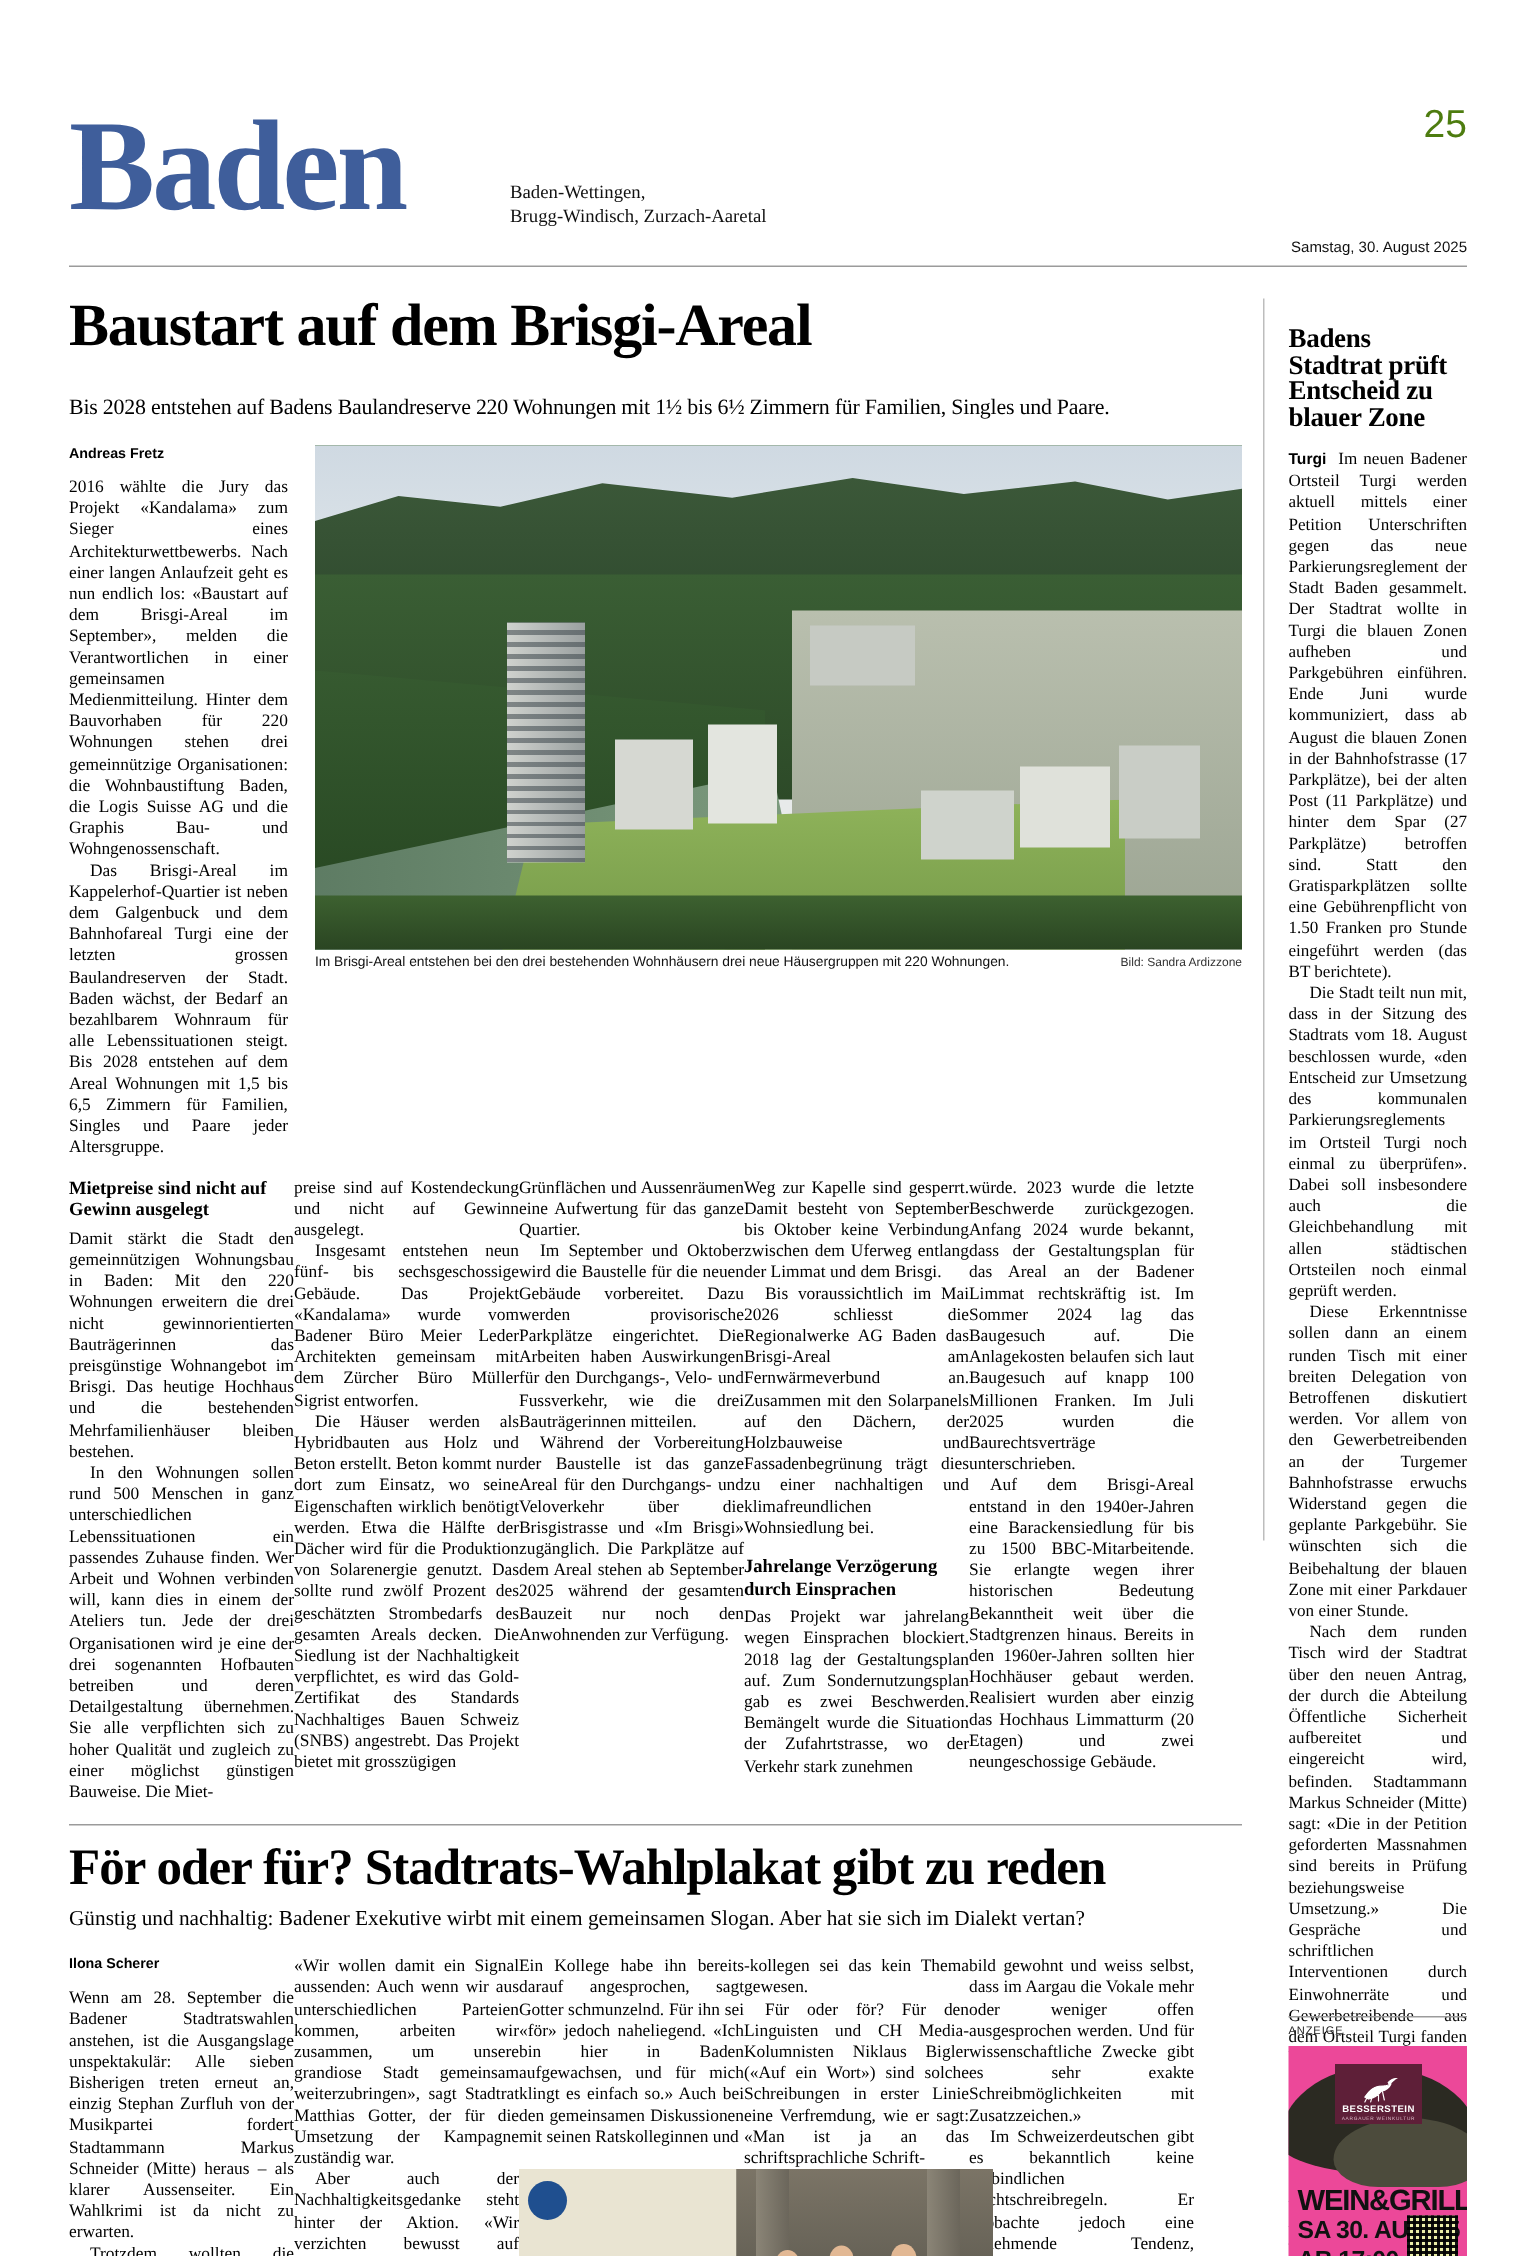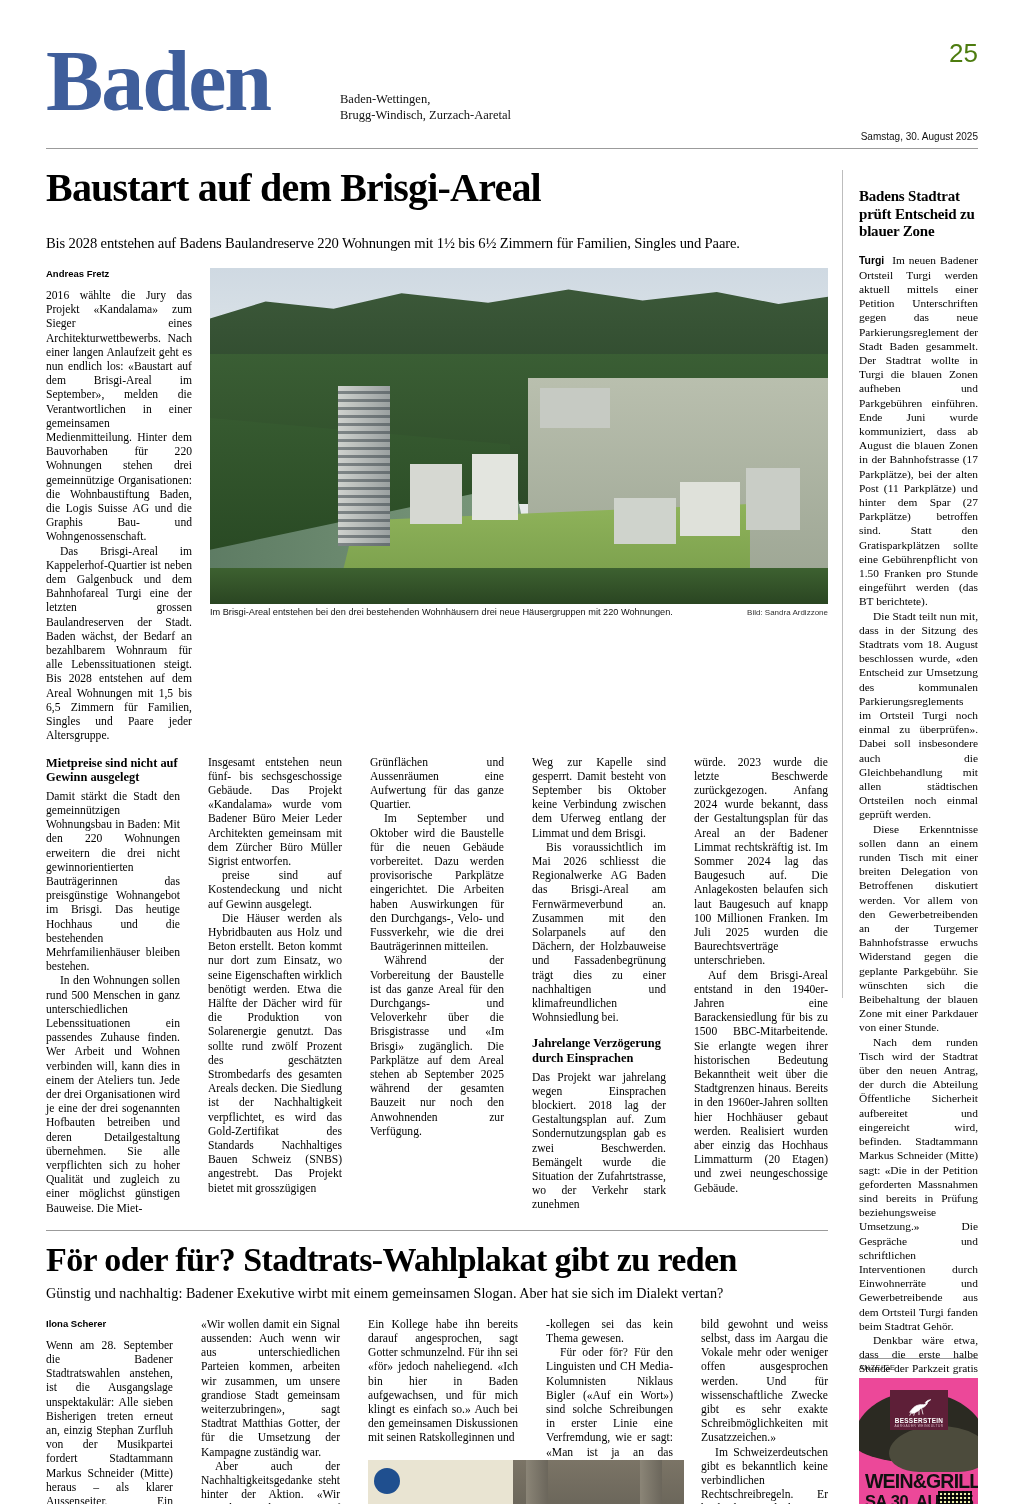--- a/index.html
+++ b/index.html
@@ -7,21 +7,21 @@
   body {
     width:1024px; height:1504px;
     background:#ffffff;
     font-family:"Liberation Serif", serif;
     color:#000;
     overflow:hidden;
   }
   .page { position:relative; width:1024px; height:1504px; padding:0; }
 
   
-  .masthead { position:relative; height:150px; }
+  .masthead { position:relative; height:150px;margin-top:29px; }
   .logo {
     position:absolute; left:46px; top:38px;
     font-family:"Liberation Serif", serif;
     font-weight:700; font-size:86px; line-height:86px;
     color:#3f5e9b; letter-spacing:-2px;
   }
   .logo-sub {
     position:absolute; left:340px; top:92px;
     font-family:"Liberation Serif", serif;
     font-size:12.5px; line-height:15.5px; color:#111;
@@ -61,21 +61,21 @@
   .deck {
     font-family:"Liberation Serif", serif;
     font-size:14.6px; line-height:18px; margin:0 0 16px 0;
     letter-spacing:-0.15px;
   }
   .byline {
     font-family:"Liberation Sans", sans-serif;
     font-weight:700; font-size:9.5px; margin:0 0 10px 0;
   }
 
-  .cols5 { display:flex; gap:28px; }
+  .cols5 { display:flex; gap:0; }
   .col { width:150px; }
 
   p.body {
     font-family:"Liberation Serif", serif;
     font-size:11.6px; line-height:14.2px;
     text-align:justify; margin:0 0 0 0;
     hyphens:auto; -webkit-hyphens:auto;
   }
   p.body + p.body { text-indent:14px; }
   h3.sub {
@@ -103,21 +103,21 @@
     font-family:"Liberation Sans", sans-serif;
     font-size:8px; color:#333; white-space:nowrap; padding-left:8px;
   }
 
   .lead-top { display:flex; gap:14px; }
   .lead-top .col1 { width:150px; }
 
   
   h2.side-head {
     font-family:"Liberation Serif", serif;
-    font-weight:700; font-size:15px; line-height:17.5px;
+    font-weight:700; font-size:18px; line-height:17.5px;
     margin:22px 0 12px 0; letter-spacing:-0.2px;
   }
   .side-col p.body { font-size:11.4px; line-height:14.2px; }
 
   
   .rule2 { margin:14px 0 0 0; border-top:1px solid #9b9b9b; width:782px; }
   .art2 { position:relative; margin-top:12px; width:932px; }
   h1.headline2 {
     font-family:"Liberation Serif", serif;
     font-weight:700; font-size:34px; line-height:38px;
@@ -304,22 +304,22 @@
           </div>
         </div>
 
         <div class="cols5" style="margin-top:12px;">
           <div class="col">
             <h3 class="sub" style="margin-top:0;">Mietpreise sind nicht auf Gewinn ausgelegt</h3>
             <p class="body">Damit stärkt die Stadt den gemeinnützigen Wohnungsbau in Baden: Mit den 220 Wohnungen erweitern die drei nicht gewinnorientierten Bauträgerinnen das preisgünstige Wohnangebot im Brisgi. Das heutige Hochhaus und die bestehenden Mehrfamilienhäuser bleiben bestehen.</p>
             <p class="body">In den Wohnungen sollen rund 500 Menschen in ganz unterschiedlichen Lebenssituationen ein passendes Zuhause finden. Wer Arbeit und Wohnen verbinden will, kann dies in einem der Ateliers tun. Jede der drei Organisationen wird je eine der drei sogenannten Hofbauten betreiben und deren Detailgestaltung übernehmen. Sie alle verpflichten sich zu hoher Qualität und zugleich zu einer möglichst günstigen Bauweise. Die Miet-</p>
           </div>
           <div class="col">
+            <p class="body">preise sind auf Kostendeckung und nicht auf Gewinn ausgelegt.</p>
             <p class="body">Insgesamt entstehen neun fünf- bis sechsgeschossige Gebäude. Das Projekt «Kandalama» wurde vom Badener Büro Meier Leder Architekten gemeinsam mit dem Zürcher Büro Müller Sigrist entworfen.</p>
-            <p class="body">preise sind auf Kostendeckung und nicht auf Gewinn ausgelegt.</p>
             <p class="body">Die Häuser werden als Hybridbauten aus Holz und Beton erstellt. Beton kommt nur dort zum Einsatz, wo seine Eigenschaften wirklich benötigt werden. Etwa die Hälfte der Dächer wird für die Produktion von Solarenergie genutzt. Das sollte rund zwölf Prozent des geschätzten Strombedarfs des gesamten Areals decken. Die Siedlung ist der Nachhaltigkeit verpflichtet, es wird das Gold-Zertifikat des Standards Nachhaltiges Bauen Schweiz (SNBS) angestrebt. Das Projekt bietet mit grosszügigen</p>
           </div>
           <div class="col">
             <p class="body">Grünflächen und Aussenräumen eine Aufwertung für das ganze Quartier.</p>
             <p class="body">Im September und Oktober wird die Baustelle für die neuen Gebäude vorbereitet. Dazu werden provisorische Parkplätze eingerichtet. Die Arbeiten haben Auswirkungen für den Durchgangs-, Velo- und Fussverkehr, wie die drei Bauträgerinnen mitteilen.</p>
             <p class="body">Während der Vorbereitung der Baustelle ist das ganze Areal für den Durchgangs- und Veloverkehr über die Brisgistrasse und «Im Brisgi» zugänglich. Die Parkplätze auf dem Areal stehen ab September 2025 während der gesamten Bauzeit nur noch den Anwohnenden zur Verfügung.</p>
           </div>
           <div class="col">
             <p class="body">Weg zur Kapelle sind gesperrt. Damit besteht von September bis Oktober keine Verbindung zwischen dem Uferweg entlang der Limmat und dem Brisgi.</p>
             <p class="body">Bis voraussichtlich im Mai 2026 schliesst die Regionalwerke AG Baden das Brisgi-Areal am Fernwärmeverbund an. Zusammen mit den Solarpanels auf den Dächern, der Holzbauweise und Fassadenbegrünung trägt dies zu einer nachhaltigen und klimafreundlichen Wohnsiedlung bei.</p>

